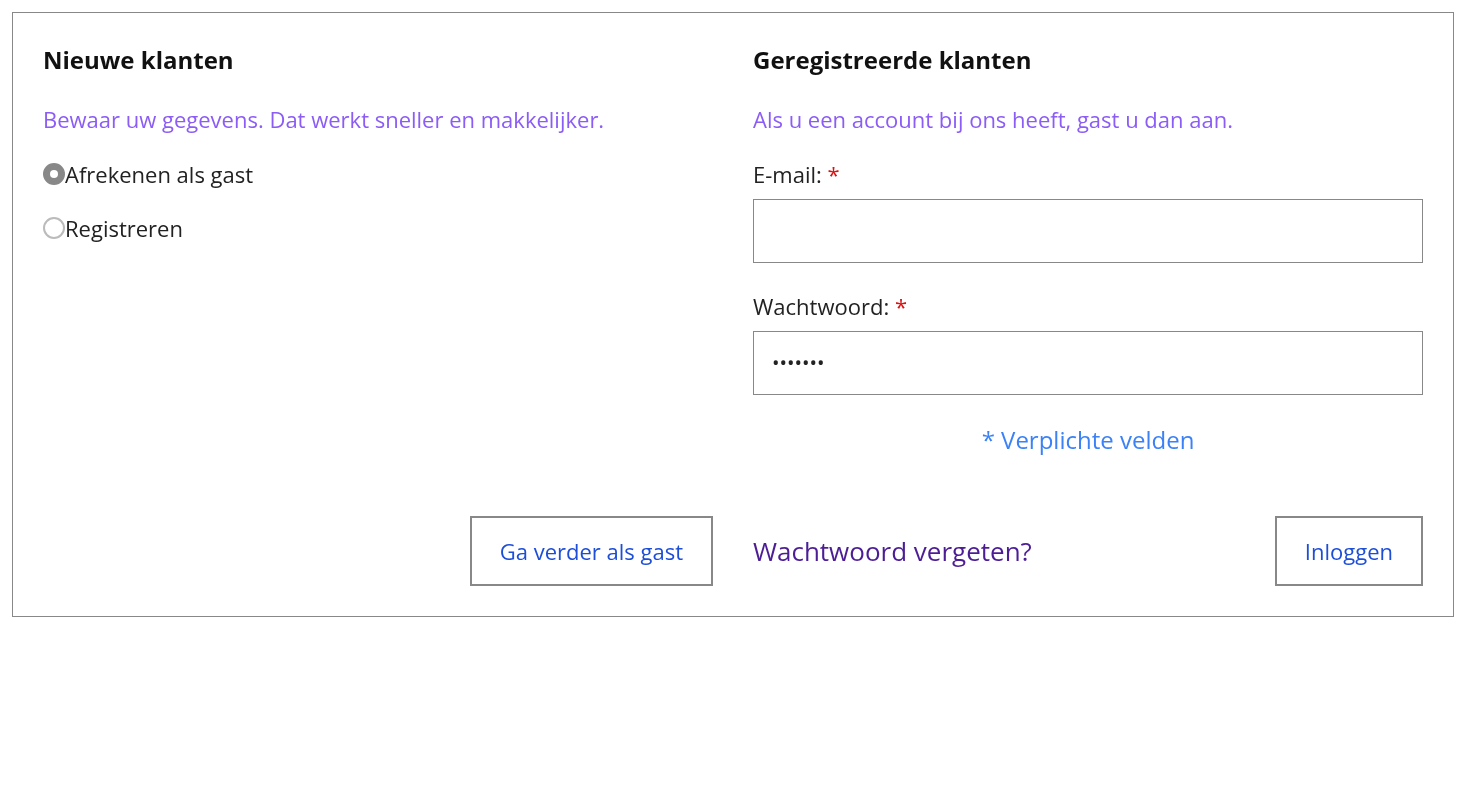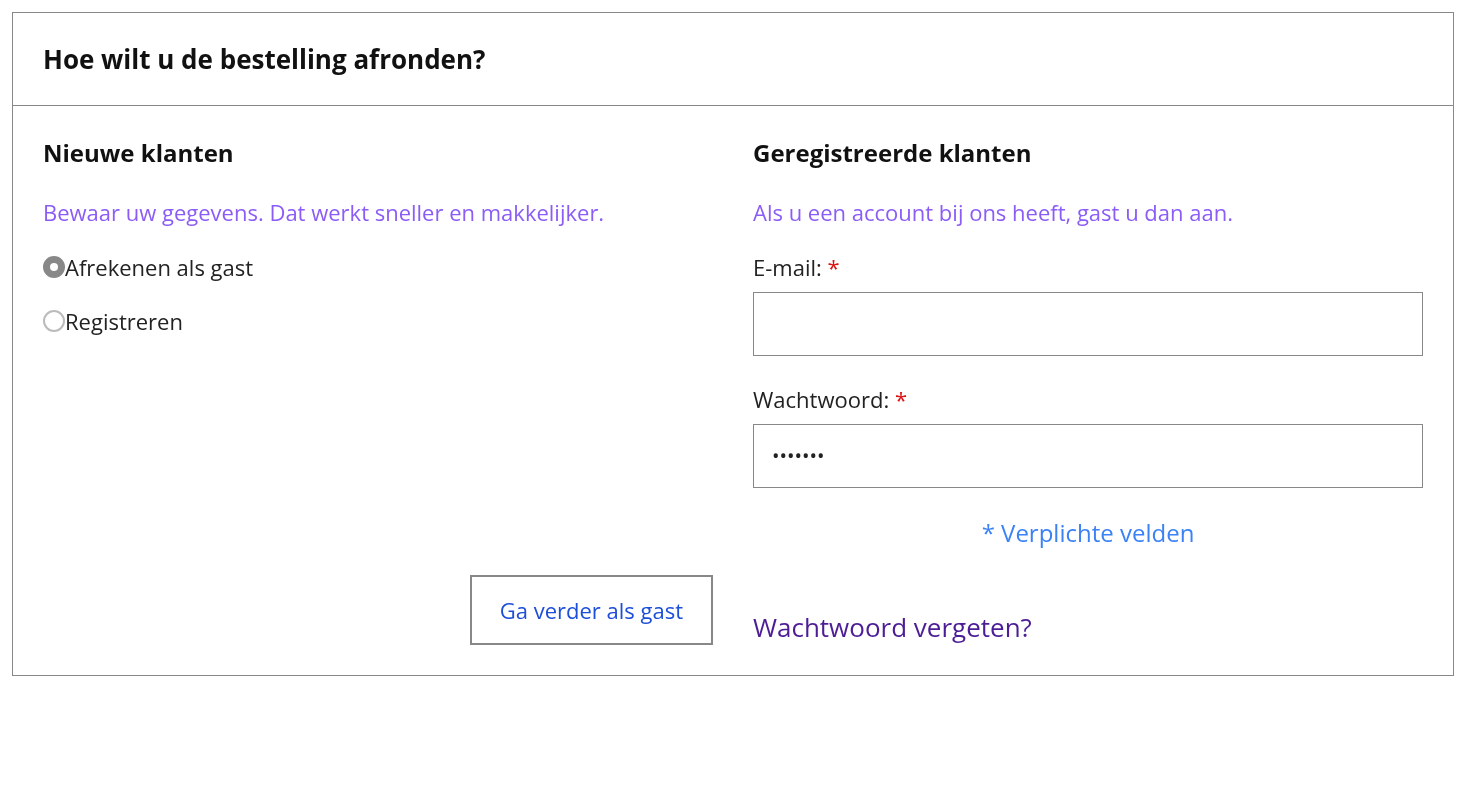--- a/index.html
+++ b/index.html
@@ -136,23 +136,20 @@
     color: #4c1d95;
     font-size: 26px;
     text-decoration: none;
     cursor: pointer;
   }
 </style>
 </head>
 <body>
 
 <div class="panel">
-  <div class="panel-header">
-    <h1>Hoe wilt u de bestelling afronden?</h1>
-  </div>
   <div class="panel-body">
 
     <div class="col">
       <h2>Nieuwe klanten</h2>
       <p class="lead">Bewaar uw gegevens. Dat werkt sneller en makkelijker.</p>
 
       <div class="radio-group">
         <label class="radio-row">
           <span class="radio-dot selected"></span>
           <span class="radio-label">Afrekenen als gast</span>
@@ -185,17 +182,18 @@
           <span>Wachtwoord:</span>
           <span class="req-star">*</span>
         </label>
         <input id="password" type="text" class="text-input" value="•••••••" style="">
       </div>
 
       <div class="required-note">* Verplichte velden</div>
 
       <div class="right-actions">
         <a class="link">Wachtwoord vergeten?</a>
+        <button class="btn" type="button">Inloggen</button>
       </div>
     </div>
 
   </div>
 </div>
 
 </body></html>

